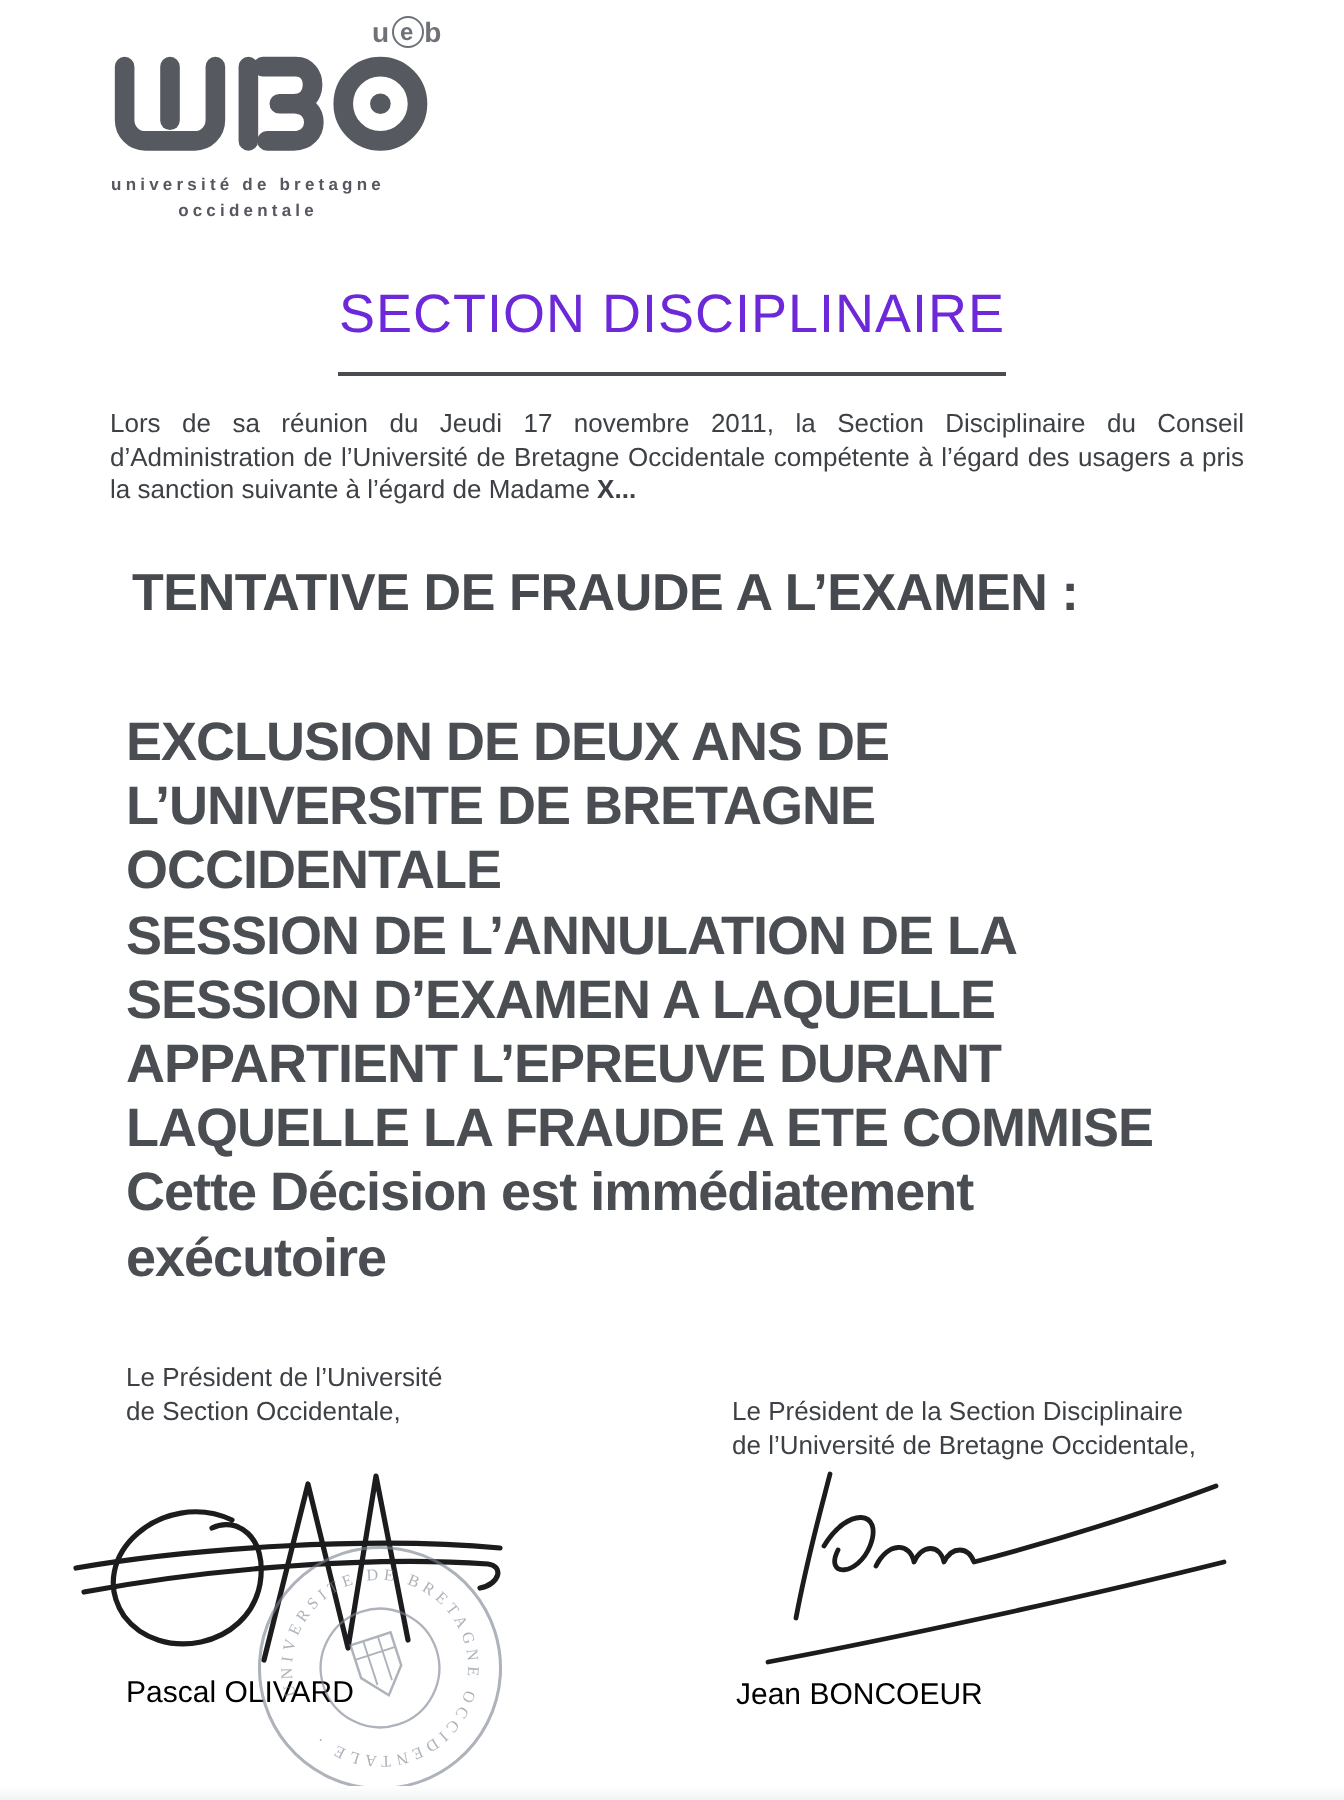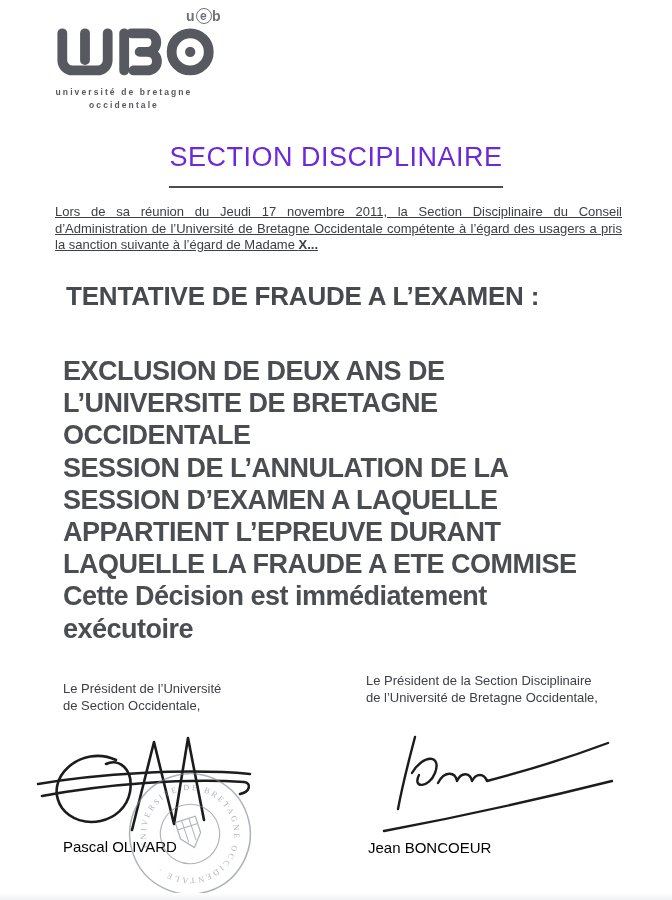--- a/index.html
+++ b/index.html
@@ -26,39 +26,39 @@
   }
   
   .doc-title{position:absolute;left:0;top:142px;width:672px;text-align:center;}
   .doc-title span{
     display:inline-block;font-size:27px;font-weight:normal;color:#6d28d9;
     letter-spacing:0.5px;border-bottom:2.5px solid #494c51;padding-bottom:13px;
   }
   
   .intro{
     position:absolute;left:55px;top:191px;width:567px;
-    font-size:13px;line-height:16.5px;text-align:justify;color:#3d4045;text-decoration:underline;
+    font-size:13px;line-height:16.5px;text-align:justify;color:#3d4045;
   }
   .intro .bold{font-weight:bold;}
   
   .charge{
     position:absolute;left:66px;top:281px;font-size:26px;font-weight:bold;
     color:#46494e;letter-spacing:-0.2px;white-space:nowrap;
   }
   
   .sanction{
     position:absolute;left:63px;top:331px;width:590px;
     font-size:27px;font-weight:bold;line-height:32.2px;
     color:#4a4d52;letter-spacing:-0.5px;margin-top:24px;
   }
   .sanction div{white-space:nowrap;}
   
   .sig-label{position:absolute;font-size:13px;line-height:16.5px;color:#3d4045;}
   .sig-label.left{left:63px;top:681px;}
-  .sig-label.right{left:366px;top:673px;}
+  .sig-label.right{left:366px;top:698px;}
   .sig-name{position:absolute;font-size:15px;color:#000000;}
   .sig-name.left{left:63px;top:838px;}
   .sig-name.right{left:368px;top:839px;}
   .sig-draw{position:absolute;}
   .sig-draw.left{left:36px;top:730px;width:238px;height:132px;}
   .sig-draw.right{left:368px;top:731px;width:256px;height:108px;}
   .stamp{position:absolute;left:124px;top:768px;width:132px;height:132px;opacity:0.62;}
   .scan-edge{position:absolute;left:0;top:893px;width:672px;height:7px;
     background:linear-gradient(#ffffff,#f1f2f3);}
 </style>

